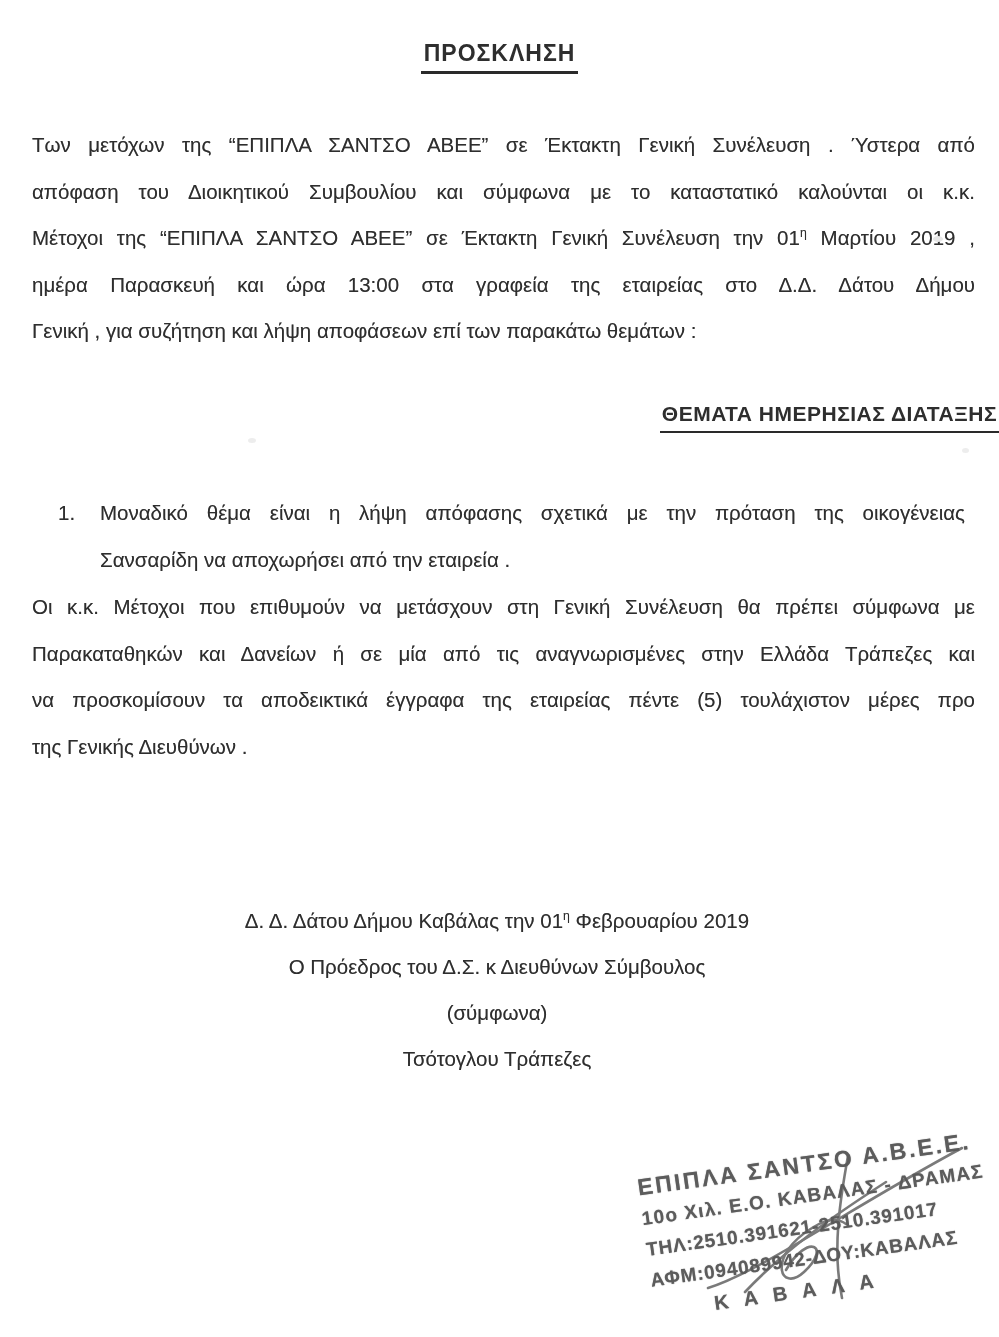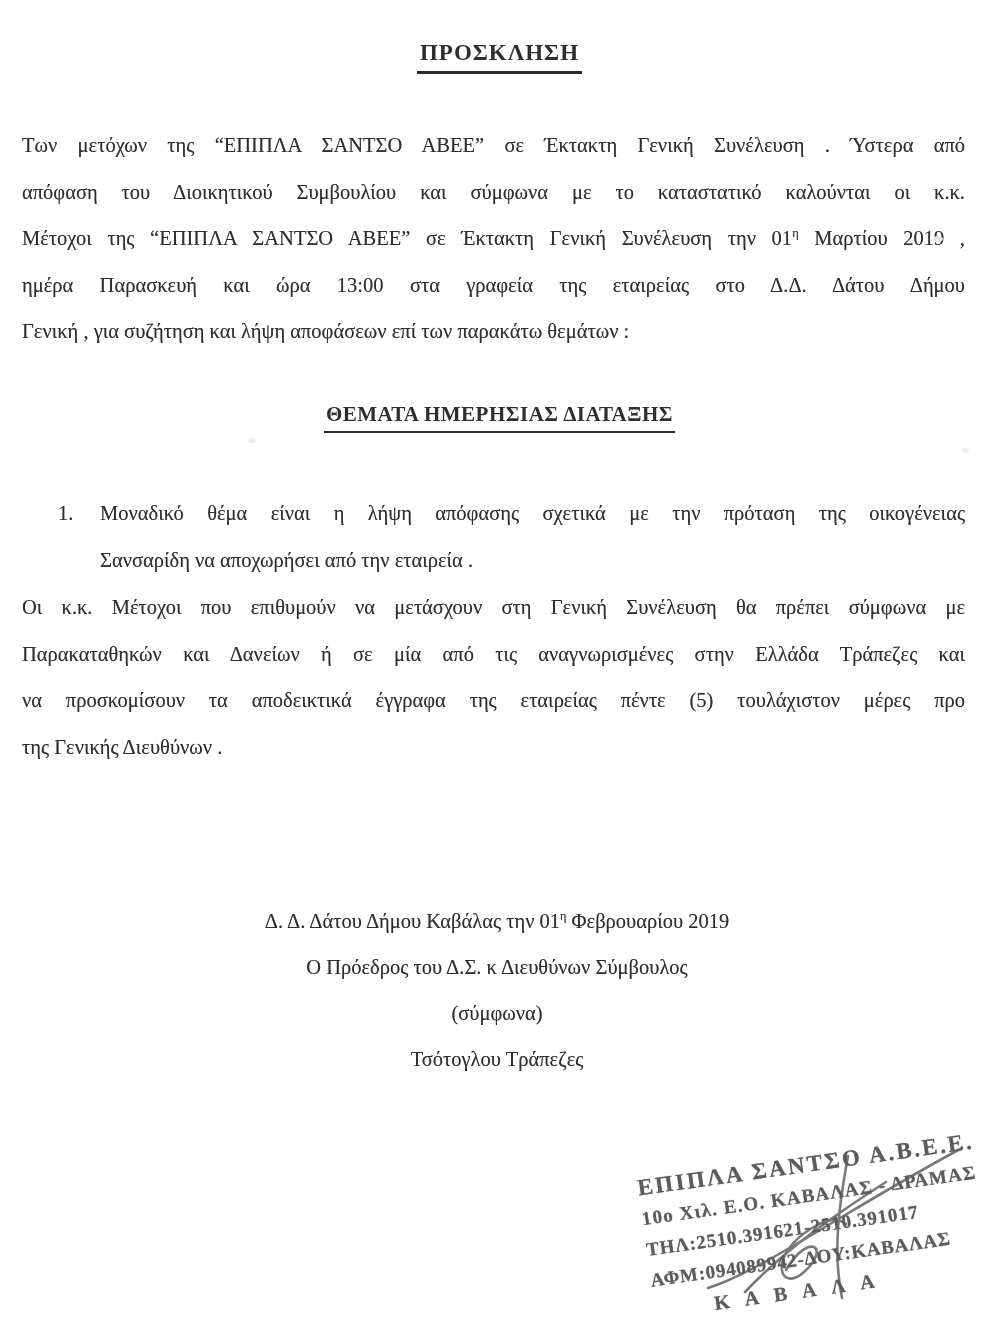--- a/index.html
+++ b/index.html
@@ -1,31 +1,31 @@
 <!DOCTYPE html>
 <html><head>
 <meta charset="utf-8">
 <style>
   html,body{margin:0;padding:0;background:#ffffff;}
   .page{
     position:relative;width:999px;height:1337px;background:#ffffff;overflow:hidden;
-    font-family:Liberation Serif, serif;color:#2e2e2e;
+    font-family:Liberation Sans, sans-serif;color:#2e2e2e;
   }
   .doc-title{
     position:absolute;top:36px;left:0;width:100%;text-align:center;
     font-size:23px;font-weight:bold;letter-spacing:1px;line-height:34px;
   }
   .doc-title .u{display:inline-block;border-bottom:3px solid #2a2a2a;padding:0 3px 1px 3px;}
-  .para{position:absolute;left:22px;width:943px;font-size:20.5px;}
+  .para{position:absolute;left:32px;width:943px;font-size:20.5px;}
   .para .line{line-height:46.5px;height:46.5px;white-space:normal;
     text-shadow:0 0 0.6px rgba(46,46,46,0.45);}
   .j{text-align:justify;text-align-last:justify;}
   sup.sp{font-size:0.6em;vertical-align:super;line-height:0;}
   .section-heading{
-    position:absolute;top:398px;left:0;width:100%;text-align:center;
+    position:absolute;top:398px;left:0;width:100%;text-align:right;
     font-size:21px;font-weight:bold;line-height:32px;letter-spacing:0.5px;
   }
   .section-heading .u{display:inline-block;border-bottom:2.5px solid #2a2a2a;padding:0 2px 1px 2px;}
   .list-number{
     position:absolute;left:58px;top:490px;font-size:20.5px;line-height:46.5px;
     text-shadow:0 0 0.6px rgba(46,46,46,0.45);
   }
   .list-text{position:absolute;left:100px;top:490px;width:865px;font-size:20.5px;}
   .closing{
     position:absolute;left:0;top:898px;width:910px;text-align:center;font-size:20.5px;margin-left:42px;

